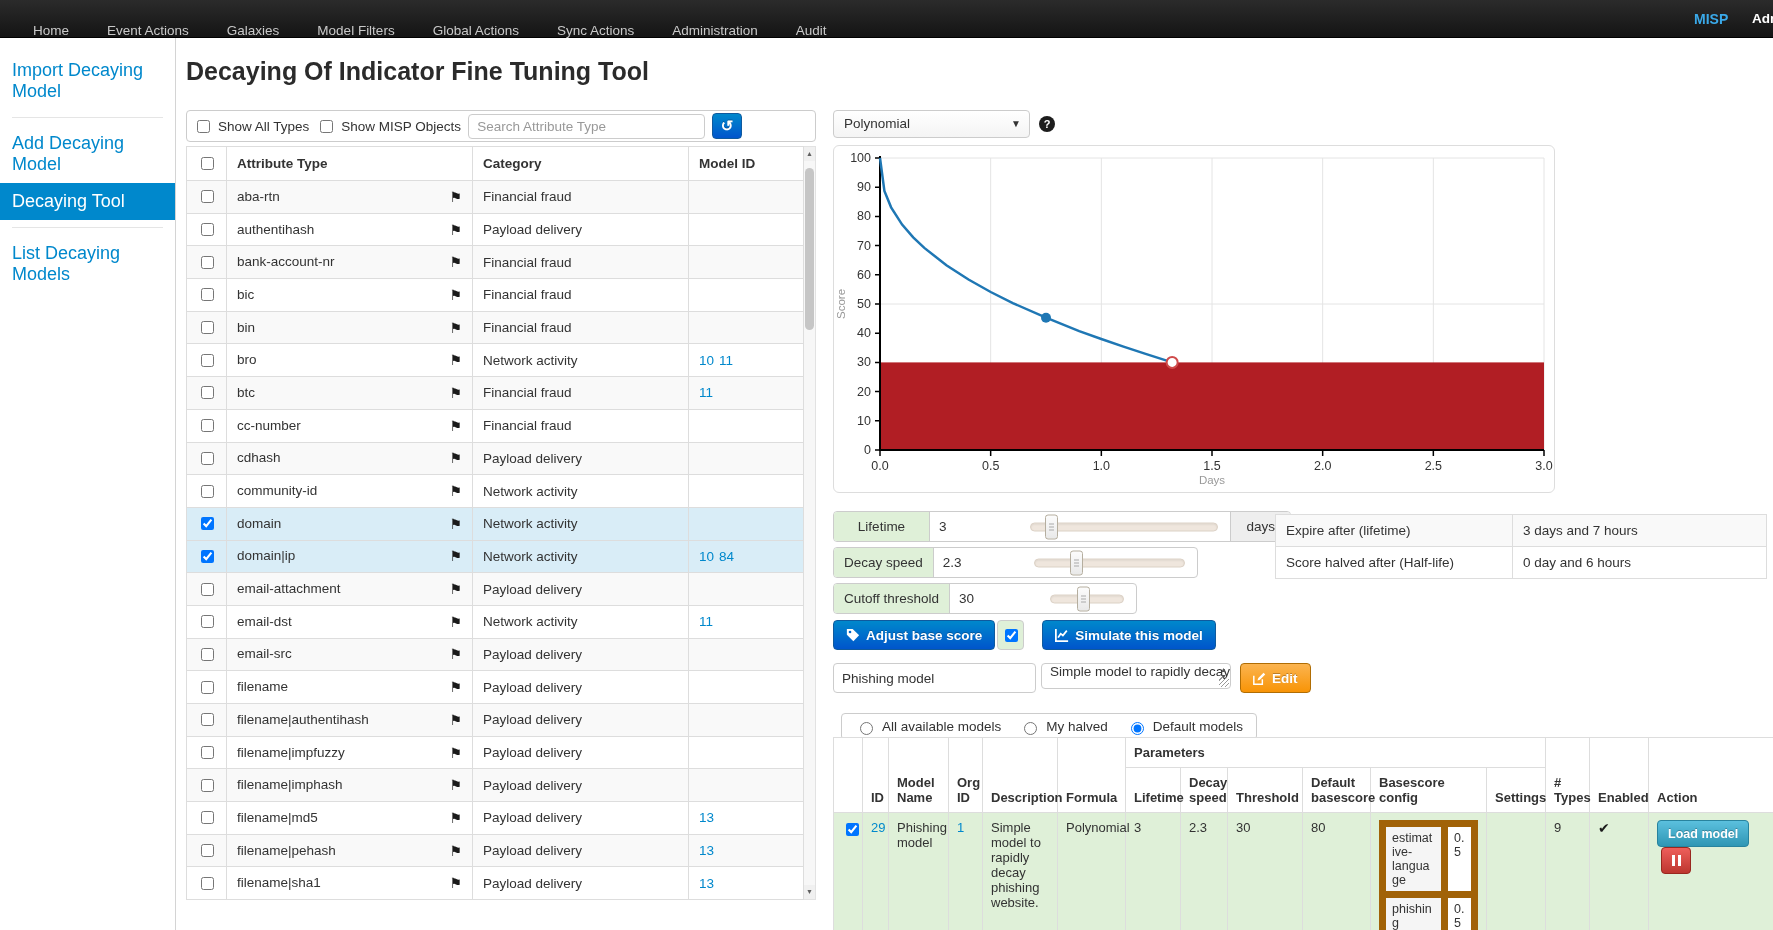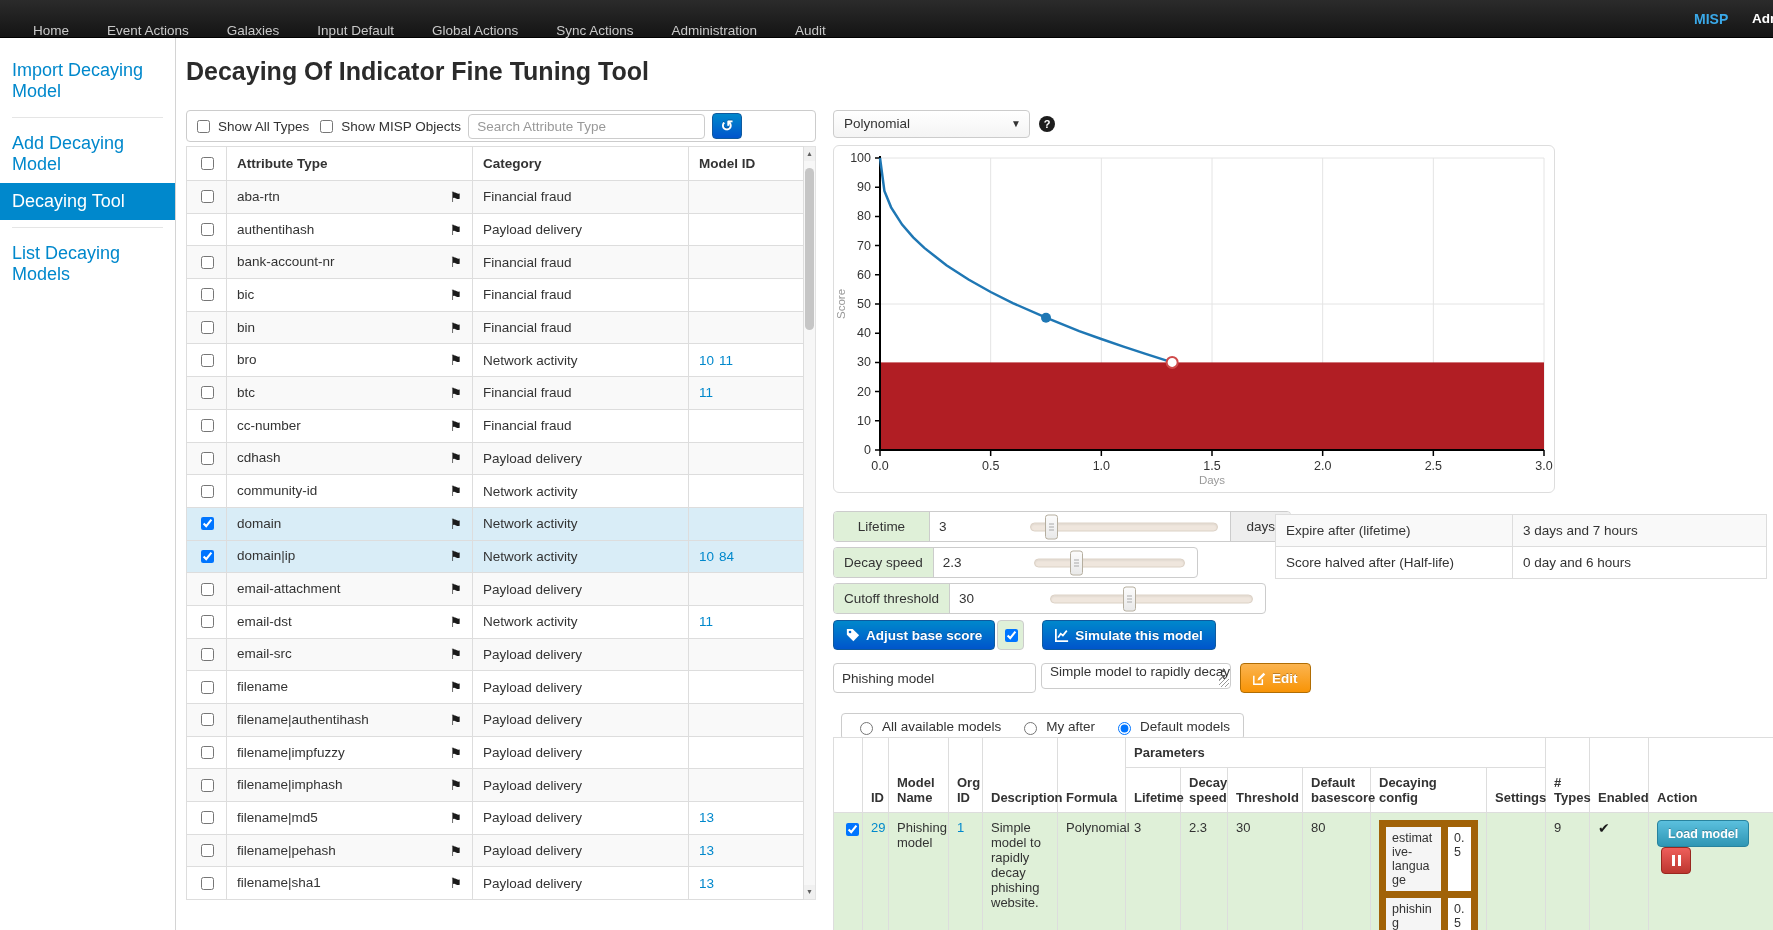--- a/index.html
+++ b/index.html
@@ -117,21 +117,21 @@
   .pause-ic i{display:inline-block;width:3px;height:11px;background:#fff;margin:0 1.5px}
 </style>
 </head>
 <body>
 
 <div class="navbar">
   <div class="nav-items">
       <span class="nav-item">Home</span>
       <span class="nav-item">Event Actions</span>
       <span class="nav-item">Galaxies</span>
-      <span class="nav-item">Input Default</span>
+      <span class="nav-item">Model Filters</span>
       <span class="nav-item">Global Actions</span>
       <span class="nav-item">Sync Actions</span>
       <span class="nav-item">Administration</span>
       <span class="nav-item">Audit</span>
     </div>
   <span class="brand">MISP</span>
   <span class="nav-user">Admin</span>
 </div>
 
 <div class="sidebar">
@@ -394,21 +394,21 @@
         <span class="ctl-suffix">days</span>
       </div>
       <div class="ctl-group" style="width:365px">
         <span class="ctl-label">Decay speed</span>
         <input class="ctl-input" value="2.3" style="">
         <span class="ctl-slider">
           <span class="track"></span>
           <span class="handle" style="left:24.0%"></span>
         </span>
       </div>
-      <div class="ctl-group" style="width:433px">
+      <div class="ctl-group" style="width:304px">
         <span class="ctl-label">Cutoff threshold</span>
         <input class="ctl-input" value="30" style="">
         <span class="ctl-slider">
           <span class="track"></span>
           <span class="handle" style="left:36.0%"></span>
         </span>
       </div>
     </div>
 
   <div class="btn-row">
@@ -467,21 +467,21 @@
     </button>
   </div>
 
   <div class="radio-box">
       <label>
         <input type="radio" name="mf" style="">
         <span>All available models</span>
       </label>
       <label>
         <input type="radio" name="mf" style="">
-        <span>My after</span>
+        <span>My halved</span>
       </label>
       <label>
         <input type="radio" name="mf" checked="" style="">
         <span>Default models</span>
       </label>
     </div>
 
   <div class="models-wrap">
     <table class="models-table">
       <colgroup>
@@ -512,21 +512,21 @@
           <th colspan="6" class="grp">Parameters</th>
           <th rowspan="2"># Types</th>
           <th rowspan="2">Enabled</th>
           <th rowspan="2">Action</th>
         </tr>
         <tr>
           <th>Lifetime</th>
           <th>Decay speed</th>
           <th>Threshold</th>
           <th>Default basescore</th>
-          <th>Decaying config</th>
+          <th>Basescore config</th>
           <th>Settings</th>
         </tr>
       </thead>
       <tbody>
         <tr class="model-row">
           <td><input type="checkbox" checked="" style=""></td>
           <td><a>29</a></td>
           <td>Phishing model</td>
           <td><a>1</a></td>
           <td>Simple model to rapidly decay phishing website.</td>

